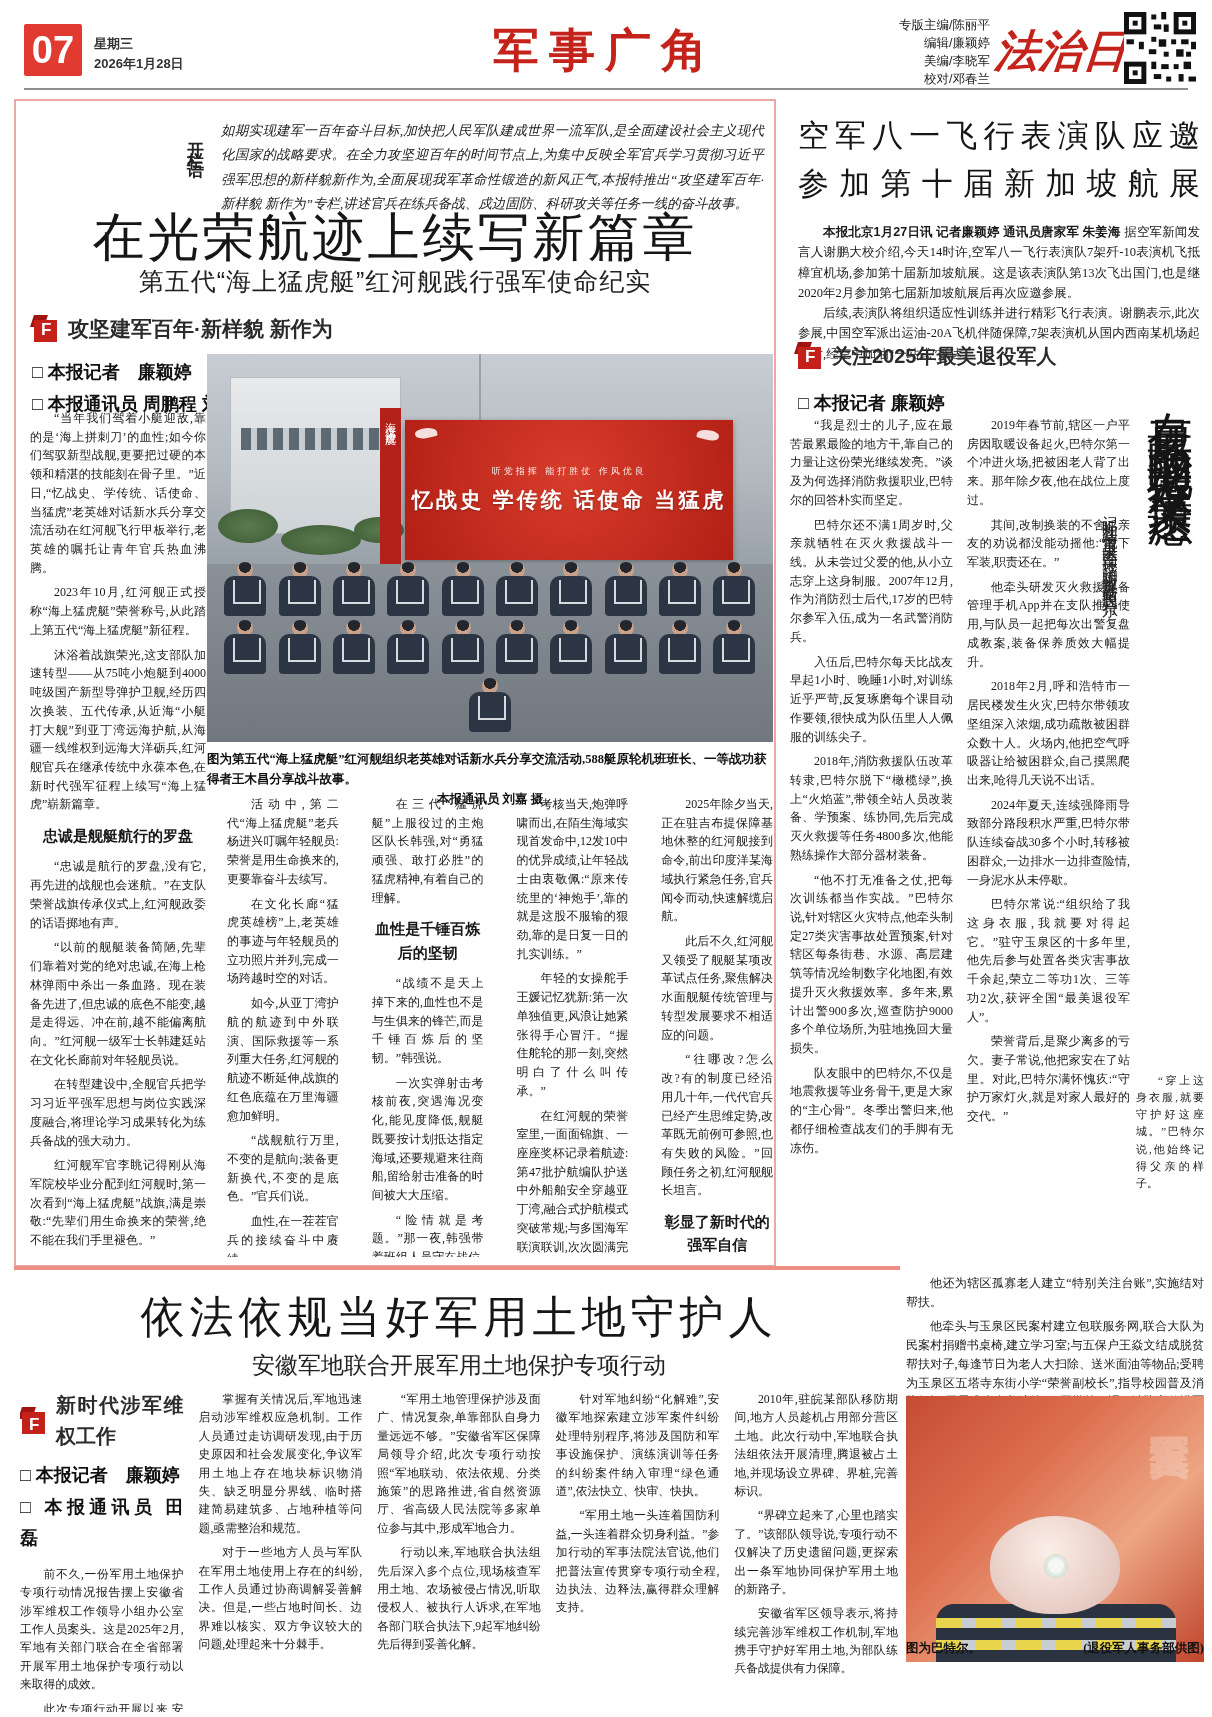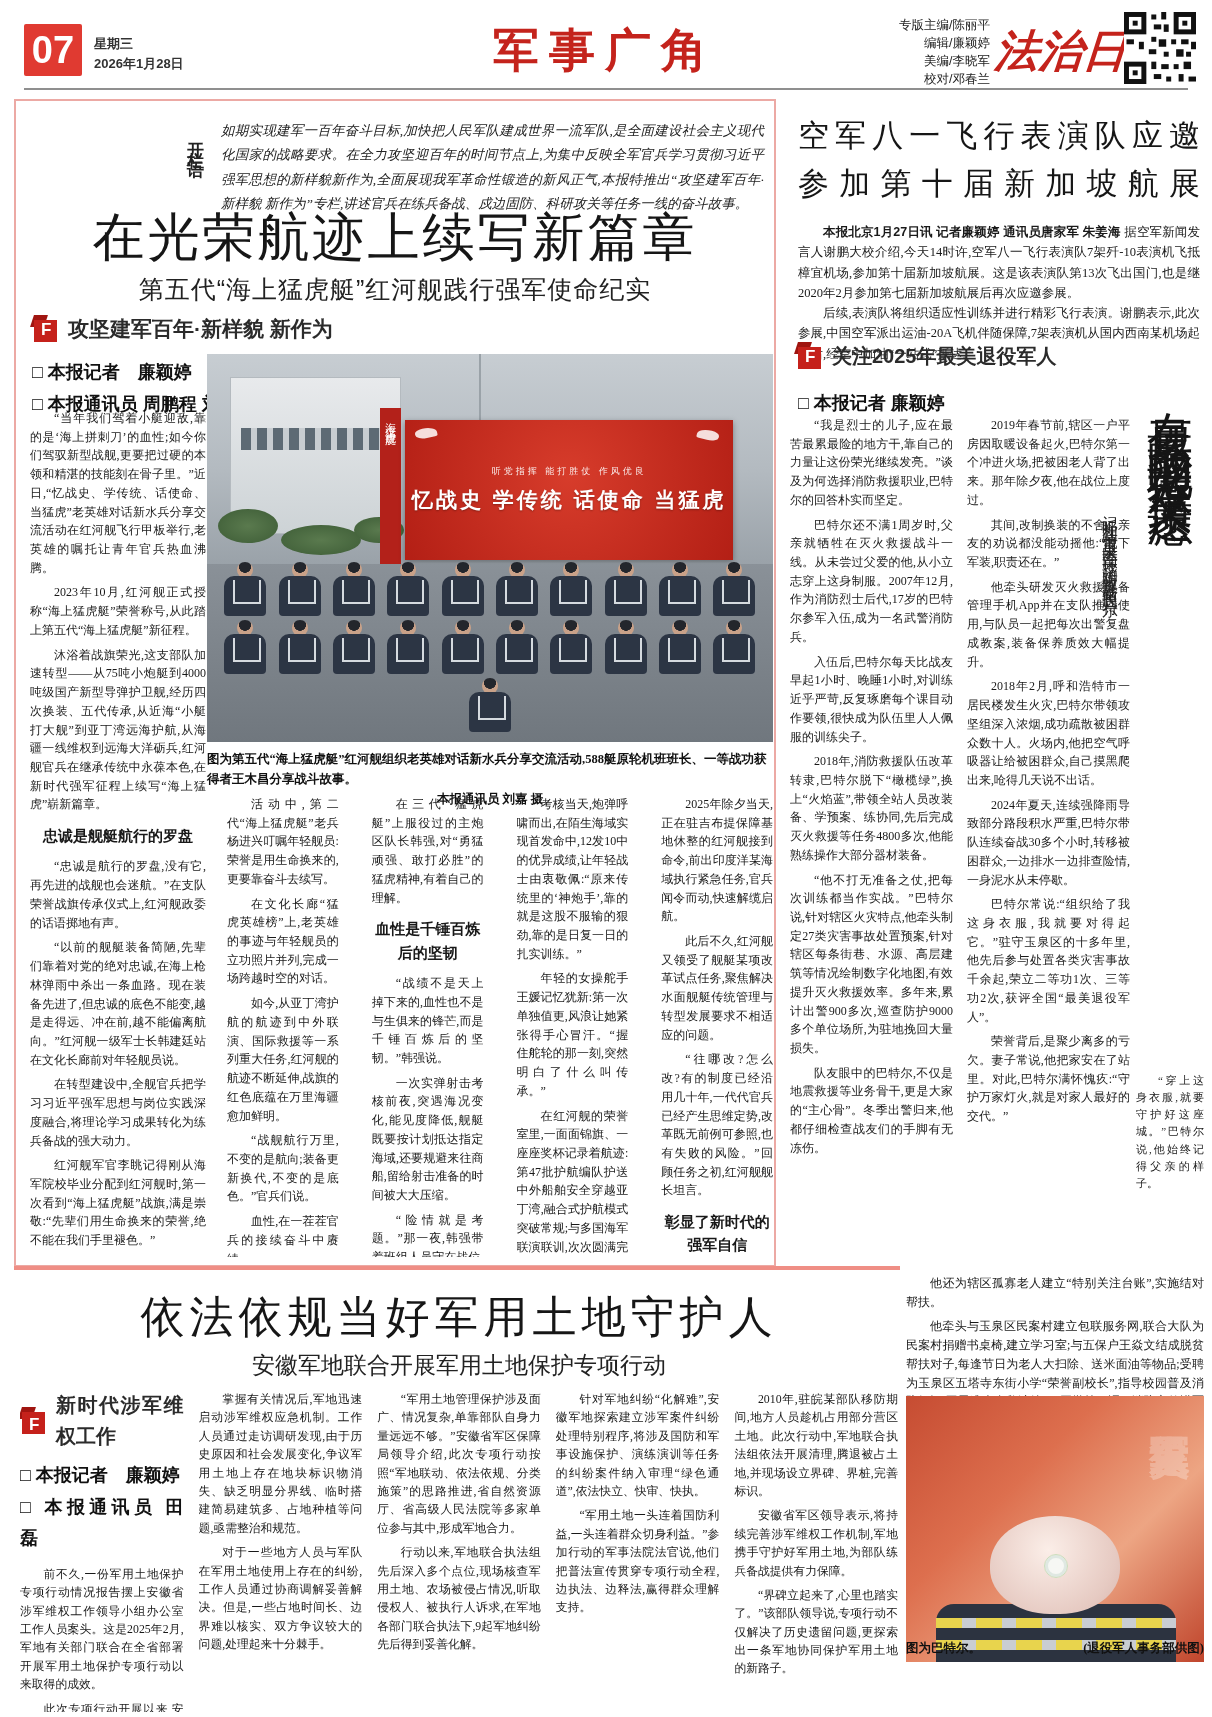--- a/index.html
+++ b/index.html
@@ -22,21 +22,21 @@
   .qr{left:1124px;top:12px;width:72px;height:72px;}
   .hrule{left:24px;top:88px;width:1164px;height:2px;background:#8f8f8f;}
   
   .mainbox{left:14px;top:99px;width:758px;height:1164px;border:2px solid #eca9a4;background:#fff;}
   .intro{left:168px;top:18px;width:580px;display:flex;gap:14px;}
   .introlabel{writing-mode:vertical-rl;font-size:17px;font-weight:bold;letter-spacing:9px;
               color:#222;height:86px;margin-top:10px;}
   .introtext{flex:1;font-style:italic;font-size:13.5px;line-height:1.8;text-align:justify;color:#222;}
   .mainhead{left:0;top:102px;width:100%;text-align:center;font-family:"Liberation Sans",sans-serif;
             font-size:52px;letter-spacing:3px;color:#161616;}
-  .mainsub{left:0;top:172px;width:100%;text-align:center;font-family:"Liberation Sans",sans-serif;
+  .mainsub{left:0;top:164px;width:100%;text-align:center;font-family:"Liberation Sans",sans-serif;
            font-size:25px;color:#222;letter-spacing:1px;}
   .tagrow{display:flex;align-items:center;gap:8px;font-family:"Liberation Sans",sans-serif;
           font-size:21px;color:#2b2b2b;font-weight:bold;}
   .cube{width:28px;height:28px;position:relative;flex:0 0 auto;}
   .cube .f1{position:absolute;left:2px;top:5px;width:23px;height:22px;background:#c5211b;}
   .cube .f2{position:absolute;left:0;top:0;width:14px;height:12px;background:#a01510;
             transform:skewX(-18deg);}
   .cube .ftxt{position:absolute;left:9px;top:5px;color:#fff;font-family:"Liberation Sans",sans-serif;
               font-weight:bold;font-size:17px;}
   .byline{font-family:"Liberation Sans",sans-serif;font-size:18px;font-weight:bold;color:#111;
@@ -483,18 +483,18 @@
     <div class="c col">
       <p>“军用土地管理保护涉及面广、情况复杂,单靠部队自身力量远远不够。”安徽省军区保障局领导介绍,此次专项行动按照“军地联动、依法依规、分类施策”的思路推进,省自然资源厅、省高级人民法院等多家单位参与其中,形成军地合力。</p>
       <p>行动以来,军地联合执法组先后深入多个点位,现场核查军用土地、农场被侵占情况,听取侵权人、被执行人诉求,在军地各部门联合执法下,9起军地纠纷先后得到妥善化解。</p>
     </div>
     <div class="c col">
       <p>针对军地纠纷“化解难”,安徽军地探索建立涉军案件纠纷处理特别程序,将涉及国防和军事设施保护、演练演训等任务的纠纷案件纳入审理“绿色通道”,依法快立、快审、快执。</p>
       <p>“军用土地一头连着国防利益,一头连着群众切身利益。”参加行动的军事法院法官说,他们把普法宣传贯穿专项行动全程,边执法、边释法,赢得群众理解支持。</p>
     </div>
     <div class="c col">
       <p>2010年,驻皖某部队移防期间,地方人员趁机占用部分营区土地。此次行动中,军地联合执法组依法开展清理,腾退被占土地,并现场设立界碑、界桩,完善标识。</p>
+      <p>“界碑立起来了,心里也踏实了。”该部队领导说,专项行动不仅解决了历史遗留问题,更探索出一条军地协同保护军用土地的新路子。</p>
       <p>安徽省军区领导表示,将持续完善涉军维权工作机制,军地携手守护好军用土地,为部队练兵备战提供有力保障。</p>
-      <p>“界碑立起来了,心里也踏实了。”该部队领导说,专项行动不仅解决了历史遗留问题,更探索出一条军地协同保护军用土地的新路子。</p>
     </div>
   </div>
 
 </div>
 
 </body></html>

